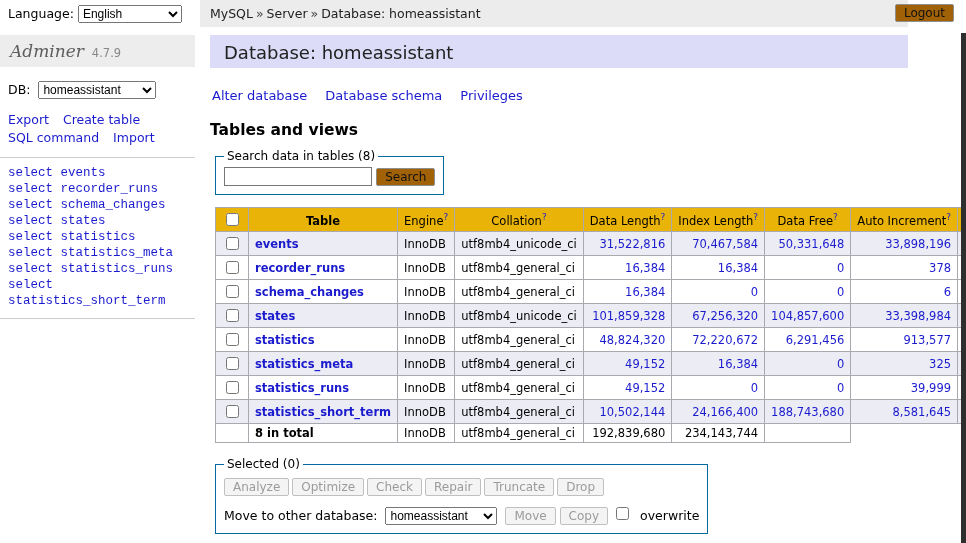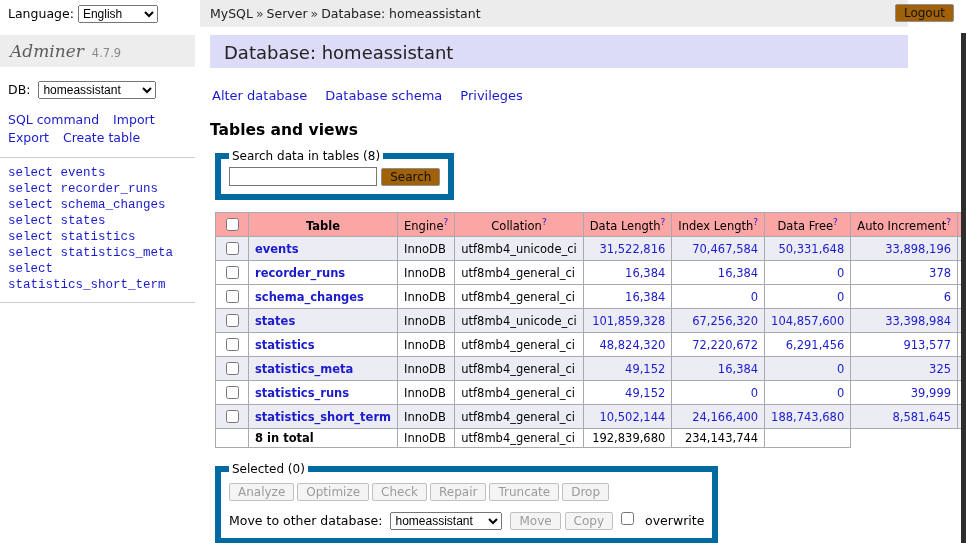--- a/index.html
+++ b/index.html
@@ -8,21 +8,21 @@
     width: 966px; height: 543px; overflow: hidden; position: relative;
     background: #fff; color: #000;
     font-family: "DejaVu Sans", "Liberation Sans", sans-serif;
     font-size: 13px;
   }
   a { color: #1b1bce; text-decoration: none; cursor: pointer; }
 
   
   .topbar { position: relative; display: flex; align-items: flex-start; }
   .lang-area { width: 200px; flex-shrink: 0; padding: 5px 8px; font-size: 12.5px; }
-  .lang-area select { font-size: 12px; width: 80px; }
+  .lang-area select { font-size: 12px; width: 104px; }
   .breadcrumb {
     flex: 1; background: #ececec; padding: 6px 10px; margin-right: 58px;
     font-size: 12.5px; color: #222; min-height: 26px;
   }
   .breadcrumb a { color: #222; }
   .breadcrumb .sep { color: #444; padding: 0 3px; }
   .logout-wrap { position: absolute; right: 12px; top: 4px; }
 
   .btn {
     font-family: inherit; font-size: 12px; color: #111;
@@ -58,34 +58,34 @@
   
   h2.db-title {
     margin: 7px 0 0 0; background: #dcdcf8; color: #222;
     font-size: 18px; font-weight: normal; padding: 7px 14px; height: 33px;
   }
   .actions { margin: 20px 0 0 2px; }
   .actions a { margin-right: 18px; }
   h3.sect { font-size: 15.5px; font-weight: bold; margin: 18px 0 6px 0; }
 
   fieldset {
-    display: inline-block; border: 6px solid #0369a1; margin: 4px 0 0 5px;
+    display: inline-block; border: 1px solid #0369a1; margin: 4px 0 0 5px;
     padding: 4px 8px 8px 8px;
   }
   legend { font-size: 12px; padding: 0 3px; }
   .search-fs input[type=text] { width: 148px; height: 19px; font-size: 12px; border: 1px solid #777; padding: 1px 3px; }
 
   table.tables {
     border-collapse: collapse; margin: 12px 0 0 5px; font-size: 11.5px;
   }
   table.tables th, table.tables td {
     border: 1px solid #a9a9b0; padding: 2px 6px; white-space: nowrap;
     height: 18px;
   }
-  table.tables thead th, table.tables thead td { background: #fca5a5; font-weight: normal; text-align: center; }
+  table.tables thead th, table.tables thead td { background: #eab308; font-weight: normal; text-align: center; }
   table.tables thead .bold { font-weight: bold; }
   table.tables sup a { font-size: 9px; }
   table.tables tr.odd { background: #ececf4; }
   td.tname a { font-weight: bold; }
   td.num { text-align: right; }
   td.num a { color: #1b1bce; }
   tfoot td { background: #fff; }
   tfoot .total-name { font-weight: bold; }
   td.check { text-align: center; width: 22px; }
 
@@ -127,35 +127,36 @@
       <span class="ver">4.7.9</span>
     </div>
     <div class="db-row">
       <span>DB:</span>
       <select>
         <option>homeassistant</option>
       </select>
     </div>
     <div class="side-links">
       <div>
+        <a href="#">Export</a>
+        <a href="#">Create table</a>
+      </div>
+      <div>
         <a href="#">SQL command</a>
         <a href="#">Import</a>
-      </div>
-      <div>
-        <a href="#">Export</a>
-        <a href="#">Create table</a>
       </div>
     </div>
     <div class="tables-list">
         <a href="#">select events</a>
         <a href="#">select recorder_runs</a>
         <a href="#">select schema_changes</a>
         <a href="#">select states</a>
         <a href="#">select statistics</a>
         <a href="#">select statistics_meta</a>
+        <a href="#">select statistics_runs</a>
         <a href="#">select statistics_short_term</a>
       </div>
   </div>
 
   <div class="main">
     <h2 class="db-title">Database: homeassistant</h2>
 
     <p class="actions"><a href="#">Alter database</a><a href="#">Database schema</a><a href="#">Privileges</a></p>
 
     <h3 class="sect">Tables and views</h3>

